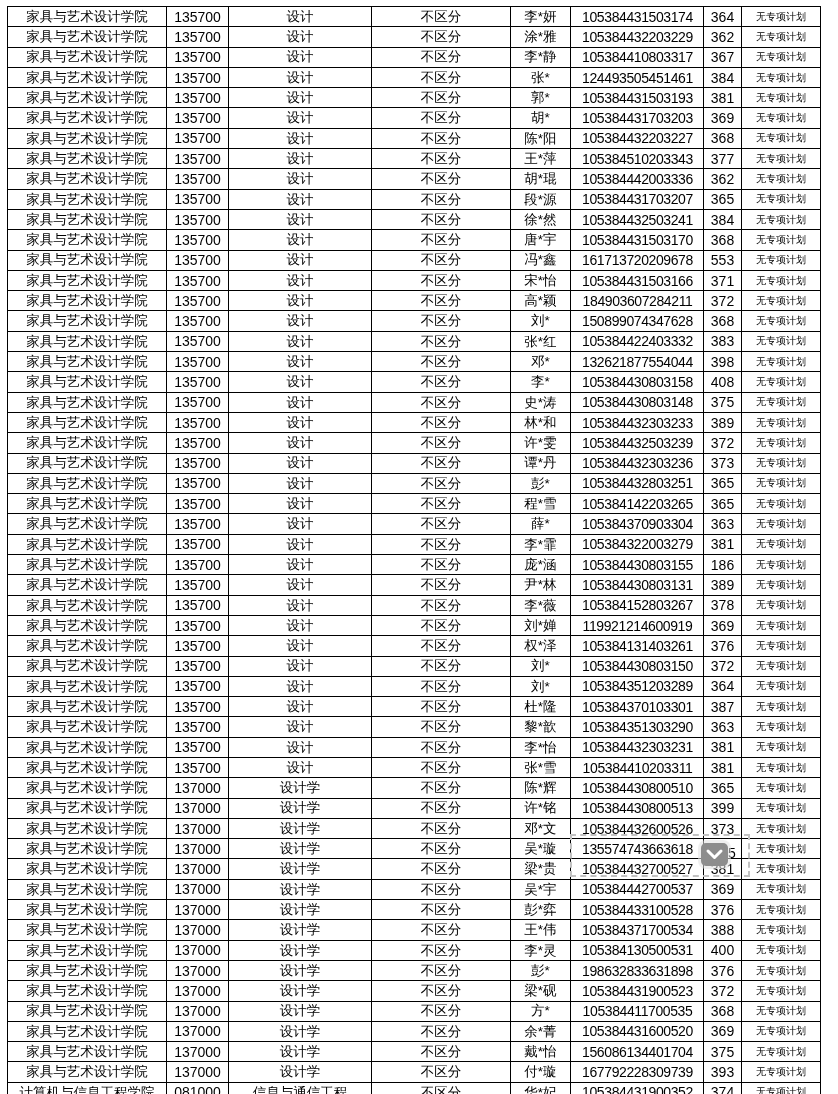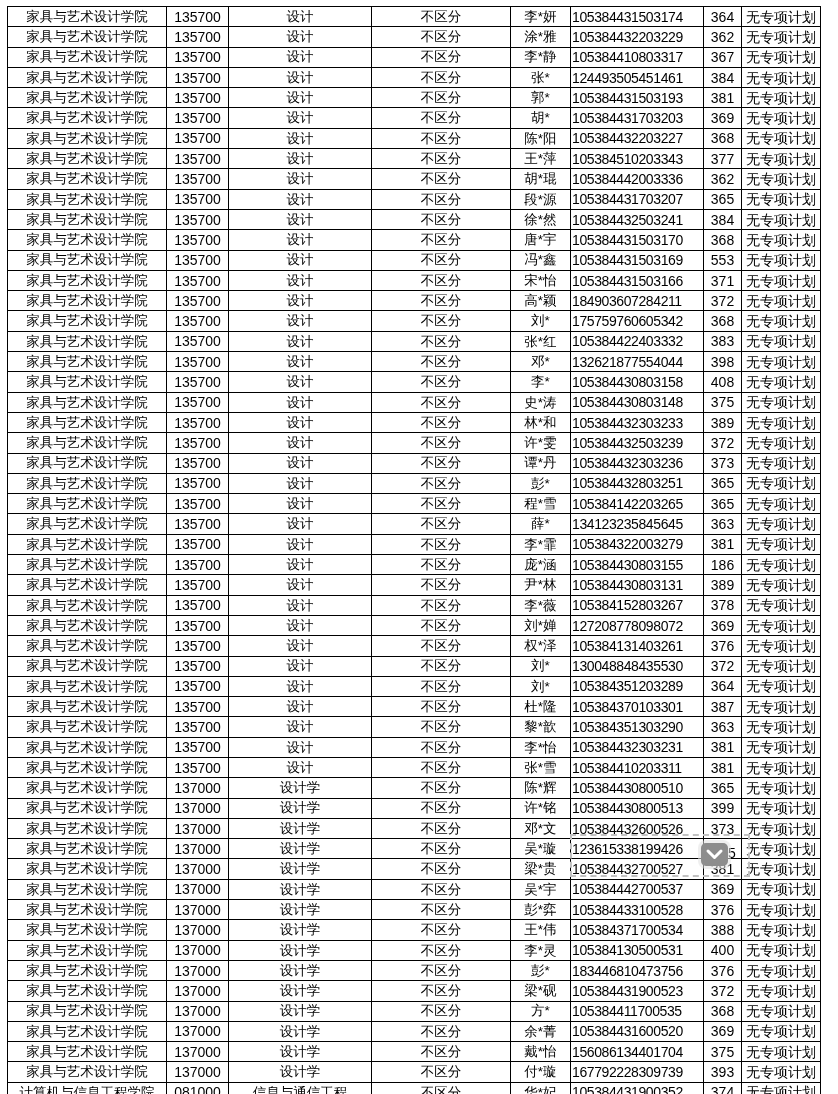--- a/index.html
+++ b/index.html
@@ -23,27 +23,27 @@
     height:19.3px;
     padding:0;
     font-size:13.5px;
     line-height:1;
     text-align:center;
     white-space:nowrap;
     overflow:hidden;
     vertical-align:middle;
   }
   table.admission td.c5{
-    text-align:left;
+    text-align:center;
     font-size:14px;
     letter-spacing:-0.4px;
     padding-left:1px;
   }
   table.admission td.c1, table.admission td.c6{font-size:14px;}
-  table.admission td.c7{font-size:14px;}
+  table.admission td.c7{font-size:10px;}
   tr.partial td{border-bottom:none;}
 
   
   .marquee{
     position:absolute;left:570px;top:834px;width:176px;height:39px;
     border:2px dashed #c2c2c2;
     background:transparent;
     z-index:5;
     pointer-events:none;
   }
@@ -200,21 +200,21 @@
           <td class="c5">105384431503170</td>
           <td class="c6">368</td>
           <td class="c7">无专项计划</td>
         </tr>
         <tr>
           <td class="c0">家具与艺术设计学院</td>
           <td class="c1">135700</td>
           <td class="c2">设计</td>
           <td class="c3">不区分</td>
           <td class="c4">冯*鑫</td>
-          <td class="c5">105384431503169</td>
+          <td class="c5">161713720209678</td>
           <td class="c6">553</td>
           <td class="c7">无专项计划</td>
         </tr>
         <tr>
           <td class="c0">家具与艺术设计学院</td>
           <td class="c1">135700</td>
           <td class="c2">设计</td>
           <td class="c3">不区分</td>
           <td class="c4">宋*怡</td>
           <td class="c5">105384431503166</td>
@@ -230,21 +230,21 @@
           <td class="c5">184903607284211</td>
           <td class="c6">372</td>
           <td class="c7">无专项计划</td>
         </tr>
         <tr>
           <td class="c0">家具与艺术设计学院</td>
           <td class="c1">135700</td>
           <td class="c2">设计</td>
           <td class="c3">不区分</td>
           <td class="c4">刘*</td>
-          <td class="c5">175759760605342</td>
+          <td class="c5">150899074347628</td>
           <td class="c6">368</td>
           <td class="c7">无专项计划</td>
         </tr>
         <tr>
           <td class="c0">家具与艺术设计学院</td>
           <td class="c1">135700</td>
           <td class="c2">设计</td>
           <td class="c3">不区分</td>
           <td class="c4">张*红</td>
           <td class="c5">105384422403332</td>
@@ -330,21 +330,21 @@
           <td class="c5">105384142203265</td>
           <td class="c6">365</td>
           <td class="c7">无专项计划</td>
         </tr>
         <tr>
           <td class="c0">家具与艺术设计学院</td>
           <td class="c1">135700</td>
           <td class="c2">设计</td>
           <td class="c3">不区分</td>
           <td class="c4">薛*</td>
-          <td class="c5">134123235845645</td>
+          <td class="c5">105384370903304</td>
           <td class="c6">363</td>
           <td class="c7">无专项计划</td>
         </tr>
         <tr>
           <td class="c0">家具与艺术设计学院</td>
           <td class="c1">135700</td>
           <td class="c2">设计</td>
           <td class="c3">不区分</td>
           <td class="c4">李*霏</td>
           <td class="c5">105384322003279</td>
@@ -380,41 +380,41 @@
           <td class="c5">105384152803267</td>
           <td class="c6">378</td>
           <td class="c7">无专项计划</td>
         </tr>
         <tr>
           <td class="c0">家具与艺术设计学院</td>
           <td class="c1">135700</td>
           <td class="c2">设计</td>
           <td class="c3">不区分</td>
           <td class="c4">刘*婵</td>
-          <td class="c5">127208778098072</td>
+          <td class="c5">119921214600919</td>
           <td class="c6">369</td>
           <td class="c7">无专项计划</td>
         </tr>
         <tr>
           <td class="c0">家具与艺术设计学院</td>
           <td class="c1">135700</td>
           <td class="c2">设计</td>
           <td class="c3">不区分</td>
           <td class="c4">权*泽</td>
           <td class="c5">105384131403261</td>
           <td class="c6">376</td>
           <td class="c7">无专项计划</td>
         </tr>
         <tr>
           <td class="c0">家具与艺术设计学院</td>
           <td class="c1">135700</td>
           <td class="c2">设计</td>
           <td class="c3">不区分</td>
           <td class="c4">刘*</td>
-          <td class="c5">130048848435530</td>
+          <td class="c5">105384430803150</td>
           <td class="c6">372</td>
           <td class="c7">无专项计划</td>
         </tr>
         <tr>
           <td class="c0">家具与艺术设计学院</td>
           <td class="c1">135700</td>
           <td class="c2">设计</td>
           <td class="c3">不区分</td>
           <td class="c4">刘*</td>
           <td class="c5">105384351203289</td>
@@ -490,21 +490,21 @@
           <td class="c5">105384432600526</td>
           <td class="c6">373</td>
           <td class="c7">无专项计划</td>
         </tr>
         <tr>
           <td class="c0">家具与艺术设计学院</td>
           <td class="c1">137000</td>
           <td class="c2">设计学</td>
           <td class="c3">不区分</td>
           <td class="c4">吴*璇</td>
-          <td class="c5">123615338199426</td>
+          <td class="c5">135574743663618</td>
           <td class="c6"></td>
           <td class="c7">无专项计划</td>
         </tr>
         <tr>
           <td class="c0">家具与艺术设计学院</td>
           <td class="c1">137000</td>
           <td class="c2">设计学</td>
           <td class="c3">不区分</td>
           <td class="c4">梁*贵</td>
           <td class="c5">105384432700527</td>
@@ -550,21 +550,21 @@
           <td class="c5">105384130500531</td>
           <td class="c6">400</td>
           <td class="c7">无专项计划</td>
         </tr>
         <tr>
           <td class="c0">家具与艺术设计学院</td>
           <td class="c1">137000</td>
           <td class="c2">设计学</td>
           <td class="c3">不区分</td>
           <td class="c4">彭*</td>
-          <td class="c5">183446810473756</td>
+          <td class="c5">198632833631898</td>
           <td class="c6">376</td>
           <td class="c7">无专项计划</td>
         </tr>
         <tr>
           <td class="c0">家具与艺术设计学院</td>
           <td class="c1">137000</td>
           <td class="c2">设计学</td>
           <td class="c3">不区分</td>
           <td class="c4">梁*砚</td>
           <td class="c5">105384431900523</td>

